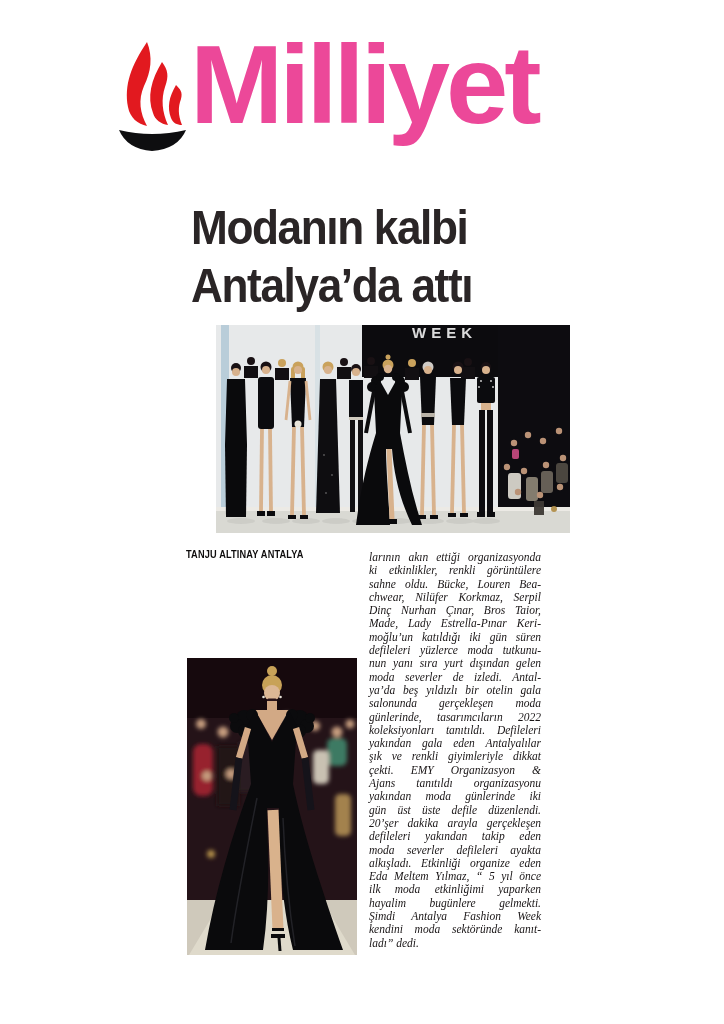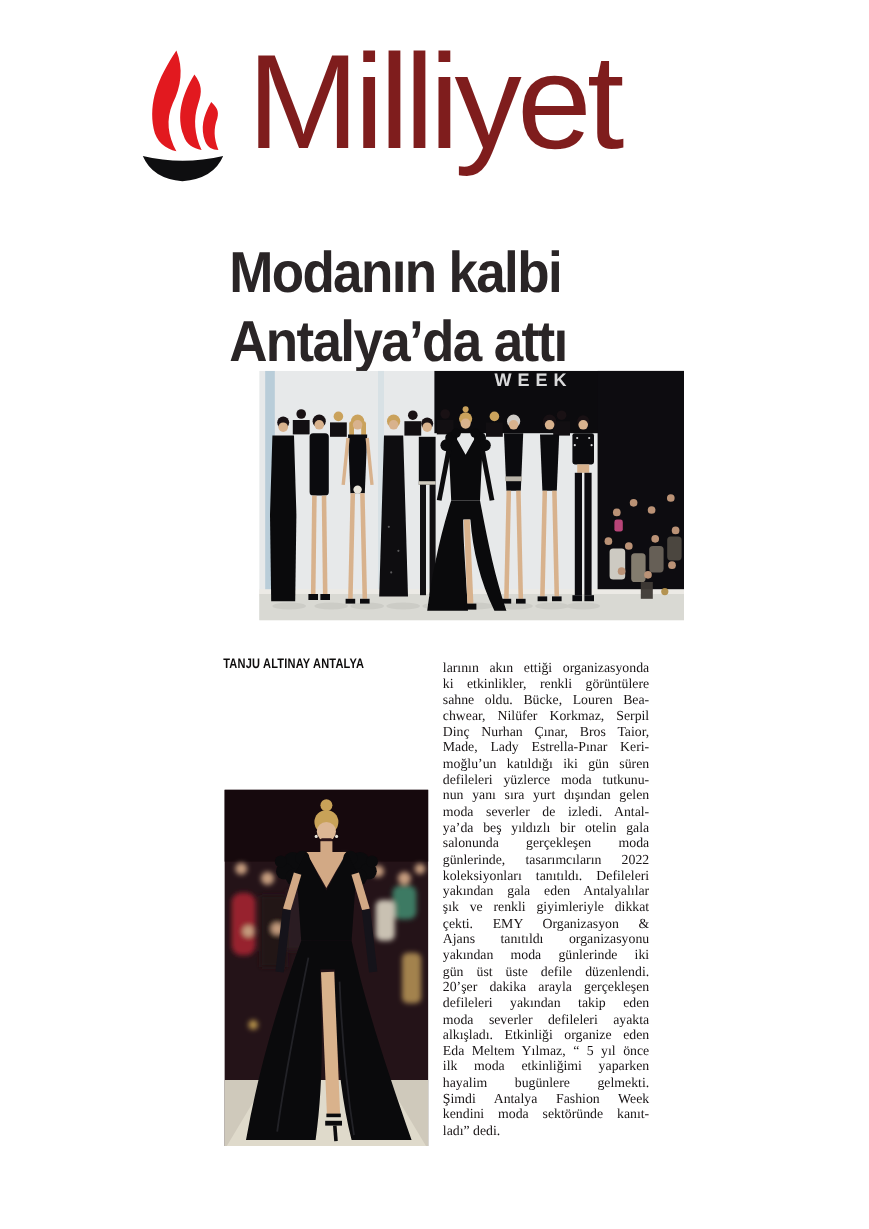--- a/index.html
+++ b/index.html
@@ -3,42 +3,42 @@
 <meta charset="utf-8">
 <style>
   html,body{margin:0;padding:0;background:#ffffff;}
   .page{position:relative;width:724px;height:1024px;background:#ffffff;overflow:hidden;
         font-family:"Liberation Serif",serif;color:#151313;}
 
   
   .masthead{position:absolute;left:0;top:0;width:724px;height:170px;}
   .flame{position:absolute;left:117px;top:41px;width:71px;height:113px;}
   .brand{position:absolute;left:190px;top:29px;font-family:"Liberation Sans",sans-serif;
-         font-weight:400;font-size:112px;line-height:112px;letter-spacing:-4px;color:#7f1d1d;margin-left:16px;}
+         font-weight:700;font-size:112px;line-height:112px;letter-spacing:-4px;color:#ec4899;}
 
   
   .headline{position:absolute;left:191px;top:199px;width:420px;
             font-family:"Liberation Sans",sans-serif;font-weight:600;color:#2a2526;}
   .headline .hl{font-size:48px;line-height:58px;letter-spacing:-1.5px;
                 transform:scaleX(0.92);transform-origin:left;white-space:nowrap;}
 
   
-  .photo1{position:absolute;left:186px;top:309px;width:354px;height:208px;padding-left:30px;}
+  .photo1{position:absolute;left:186px;top:325px;width:354px;height:208px;padding-left:30px;}
   .photo2{position:absolute;left:187px;top:658px;width:170px;height:297px;}
   .photo1 svg,.photo2 svg{display:block;width:100%;height:100%;}
 
   
   .byline{position:absolute;left:186px;top:548px;width:200px;
           font-family:"Liberation Sans",sans-serif;font-weight:700;font-size:11.5px;
           letter-spacing:0.2px;color:#0e0c0c;transform:scaleX(0.8);transform-origin:left;
           white-space:nowrap;}
 
   
   .col{position:absolute;font-size:11.5px;line-height:13.3px;color:#181415;
-       font-family:"Liberation Serif",serif;}
+       font-family:"Liberation Serif",serif;font-style:italic;}
   .col-left{left:186px;top:571px;width:176px;}
   .col-right{left:369px;top:551px;width:172px;}
   .line{text-align:justify;text-align-last:justify;white-space:nowrap;}
   .col-left .line:first-child{text-indent:14px;}
   .col-right .line:last-child{text-align-last:left;}
 </style>
 </head>
 <body>
 
 <div class="page">

